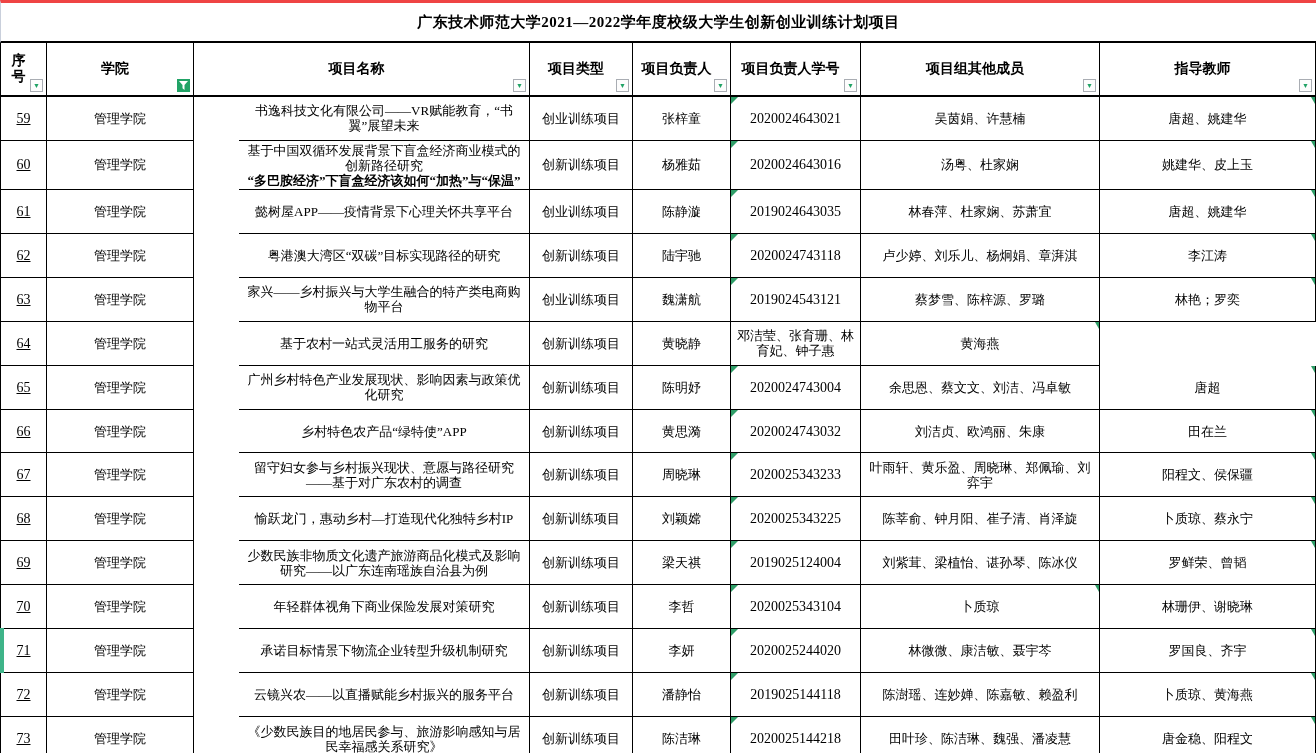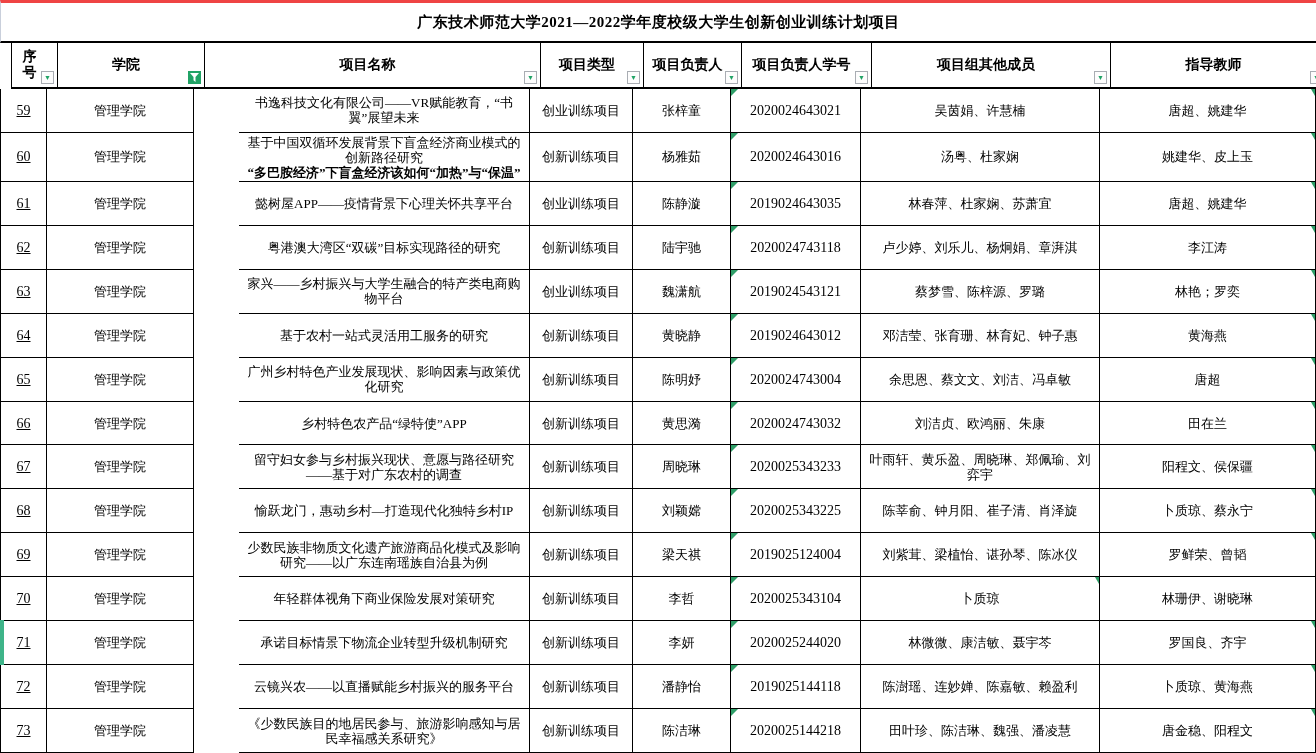--- a/index.html
+++ b/index.html
@@ -11,21 +11,21 @@
   
   .title-row {
     height: 43px; display: flex; align-items: center; justify-content: center;
     border-top: 3px solid #ef4444; border-left: 1px solid #c9cfdb;
     border-bottom: 2px solid #000;
     font-size: 15px; font-weight: bold; letter-spacing: .5px;
   }
 
   .grid-cols { display: grid; grid-template-columns: 47px 147px 336px 103px 98px 130px 239px 216px; }
 
-  .thead { height: 46px; margin-left: 11px; }
+  .thead { height: 54px; }
   .hcell {
     position: relative; display: flex; align-items: center; justify-content: center;
     border-right: 1px solid #000; border-bottom: 2px solid #000;
     font-size: 14px; font-weight: bold; text-align: center; line-height: 16px; padding: 2px 14px 2px 4px;
   }
   .hcell:first-child { border-left: 1px solid #000; }
 
   .fbtn {
     position: absolute; right: 3px; bottom: 3px; width: 13px; height: 13px;
     background: #fdfdfd; border: 1px solid #a9adb3;
@@ -286,24 +286,20 @@
         </div>
     <div class="cell c-proj">
           <span class="pname">基于农村一站式灵活用工服务的研究</span>
         </div>
     <div class="cell">
           <span>创新训练项目</span>
         </div>
     <div class="cell">
           <span>黄晓静</span>
         </div>
-    <div class="cell c-id">
-          <span class="tri"></span>
-          <span>2019024643012</span>
-        </div>
     <div class="cell">
           <span>邓洁莹、张育珊、林育妃、钟子惠</span>
         </div>
     <div class="cell">
           <span>黄海燕</span>
           <span class="rtri"></span>
         </div>
   </div>
 
   <div class="trow grid-cols">

